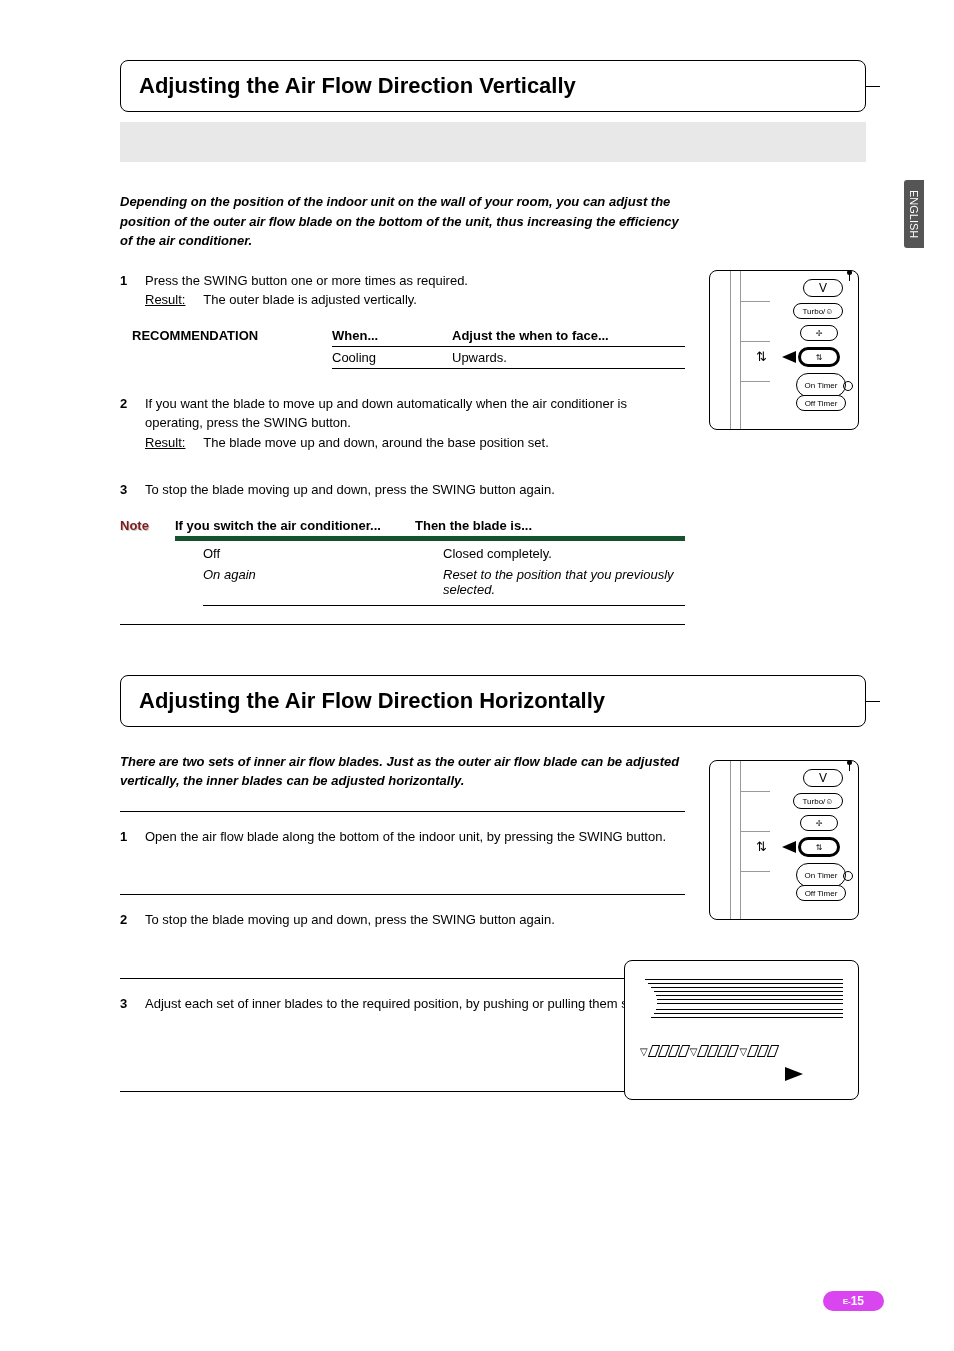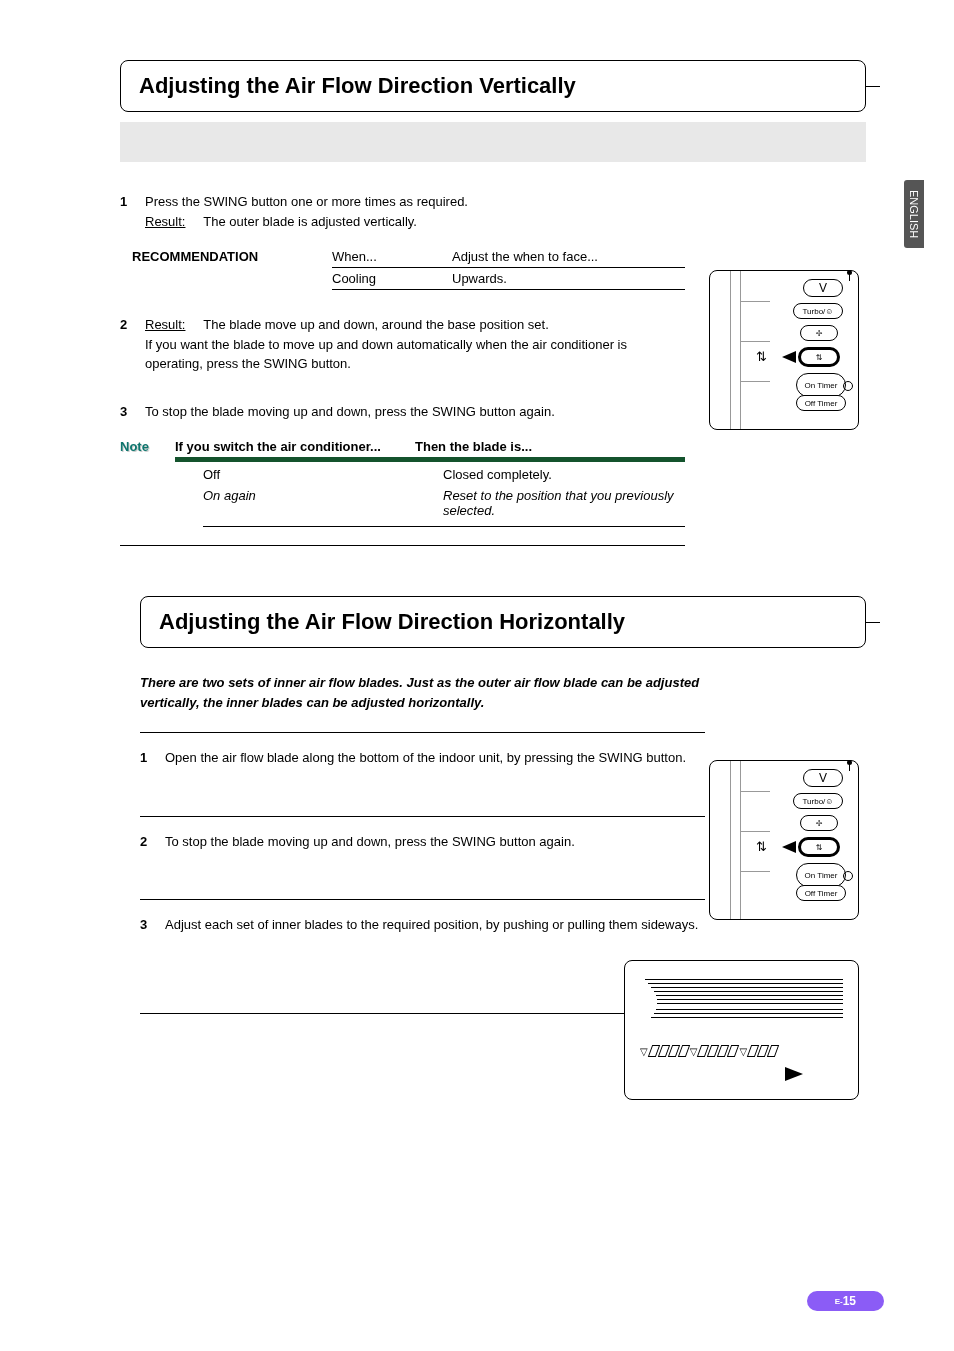--- a/index.html
+++ b/index.html
@@ -83,21 +83,21 @@
     .rec-label {
       font-weight: bold;
       width: 200px;
       margin-left: 12px;
     }
     .rec-table {
       flex: 1;
     }
     .rec-header {
       display: flex;
-      font-weight: normal;
+      font-weight: bold;
       border-bottom: 1px solid #000;
       padding-bottom: 3px;
       margin-bottom: 3px;
     }
     .rec-data-row {
       display: flex;
       border-bottom: 1px solid #000;
       padding-bottom: 3px;
     }
     .rec-col1 {
@@ -105,21 +105,21 @@
     }
     .rec-col2 {
       flex: 1;
     }
     .note-row {
       display: flex;
       font-size: 13px;
     }
     .note-label {
       font-weight: bold;
-      color: #0f766e;
+      color: #7f1d1d;
       text-shadow: 1px 1px 0 #ccc;
       width: 55px;
       flex-shrink: 0;
     }
     .note-table {
       flex: 1;
     }
     .note-header {
       display: flex;
       font-weight: bold;
@@ -139,21 +139,20 @@
       font-style: italic;
     }
     .note-col1 {
       width: 240px;
     }
     .note-col2 {
       flex: 1;
     }
     .section2 {
       margin-top: 50px;
-      margin-left: 20px;
     }
     .step-block {
       border-top: 1px solid #000;
       padding-top: 15px;
       padding-bottom: 30px;
     }
     .step-block.last {
       border-bottom: 1px solid #000;
     }
     .side-tab {
@@ -319,24 +318,24 @@
       width: 0;
       height: 0;
       border-top: 7px solid transparent;
       border-bottom: 7px solid transparent;
       border-left: 18px solid #000;
     }
     .page-number {
       position: absolute;
       bottom: 40px;
       right: 70px;
-      background: #8b5cf6;
+      background: #d946ef;
       color: #fff;
       border-radius: 12px;
-      padding: 3px 28px;
+      padding: 3px 20px;
       font-size: 12px;
       font-weight: bold;
     }
     .page-number .e {
       font-size: 8px;
       vertical-align: middle;
     }
     .antenna {
       position: absolute;
       right: 8px;
@@ -373,20 +372,21 @@
 <div class="side-tab">ENGLISH</div>
 
 <div class="page">
 
   <div class="section-title-container">
     <div class="section-title">Adjusting the Air Flow Direction Vertically</div>
   </div>
   <div class="gray-block"></div>
 
   <div class="content-area">
+    <div class="intro">Depending on the position of the indoor unit on the wall of your room, you can adjust the position of the outer air flow blade on the bottom of the unit, thus increasing the efficiency of the air conditioner.</div>
 
     <div class="step">
       <div class="step-num">1</div>
       <div class="step-body">
         <div>Press the SWING button one or more times as required.</div>
         <div>
           <span class="result-label">Result:</span>
           <span>&nbsp;&nbsp;&nbsp;</span>
           <span>The outer blade is adjusted vertically.</span>
         </div>
@@ -405,26 +405,26 @@
           <div class="rec-col2">Upwards.</div>
         </div>
       </div>
     </div>
 
     <div style="height: 25px;"></div>
 
     <div class="step">
       <div class="step-num">2</div>
       <div class="step-body">
+        <div>If you want the blade to move up and down automatically when the air conditioner is operating, press the SWING button.</div>
         <div>
           <span class="result-label">Result:</span>
           <span>&nbsp;&nbsp;&nbsp;</span>
           <span>The blade move up and down, around the base position set.</span>
         </div>
-        <div>If you want the blade to move up and down automatically when the air conditioner is operating, press the SWING button.</div>
       </div>
     </div>
 
     <div style="height: 10px;"></div>
 
     <div class="step">
       <div class="step-num">3</div>
       <div class="step-body">
         <div>To stop the blade moving up and down, press the SWING button again.</div>
       </div>

